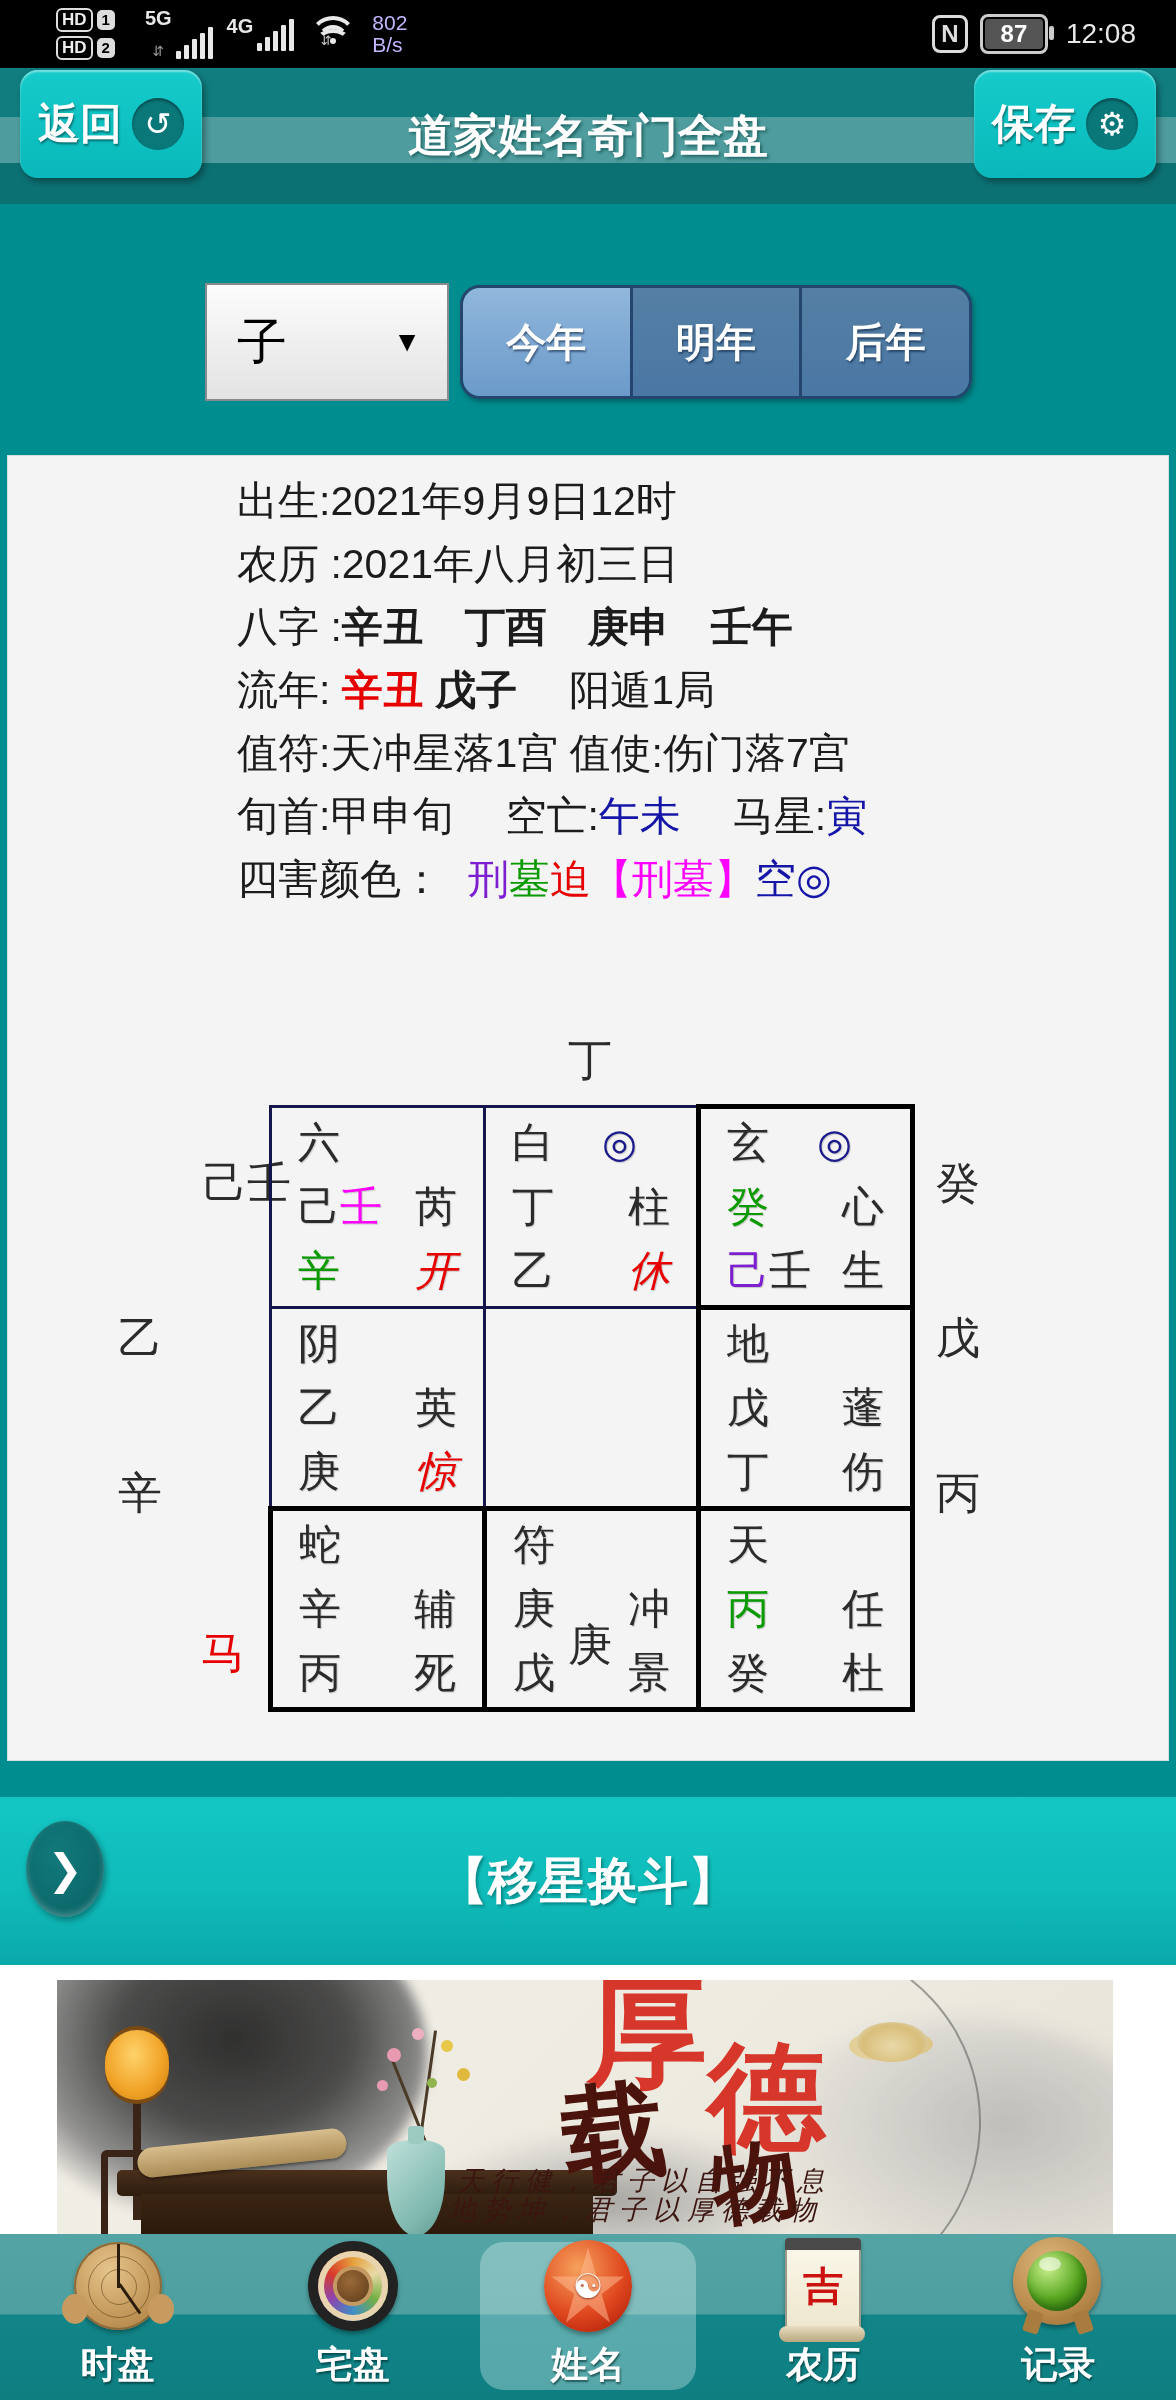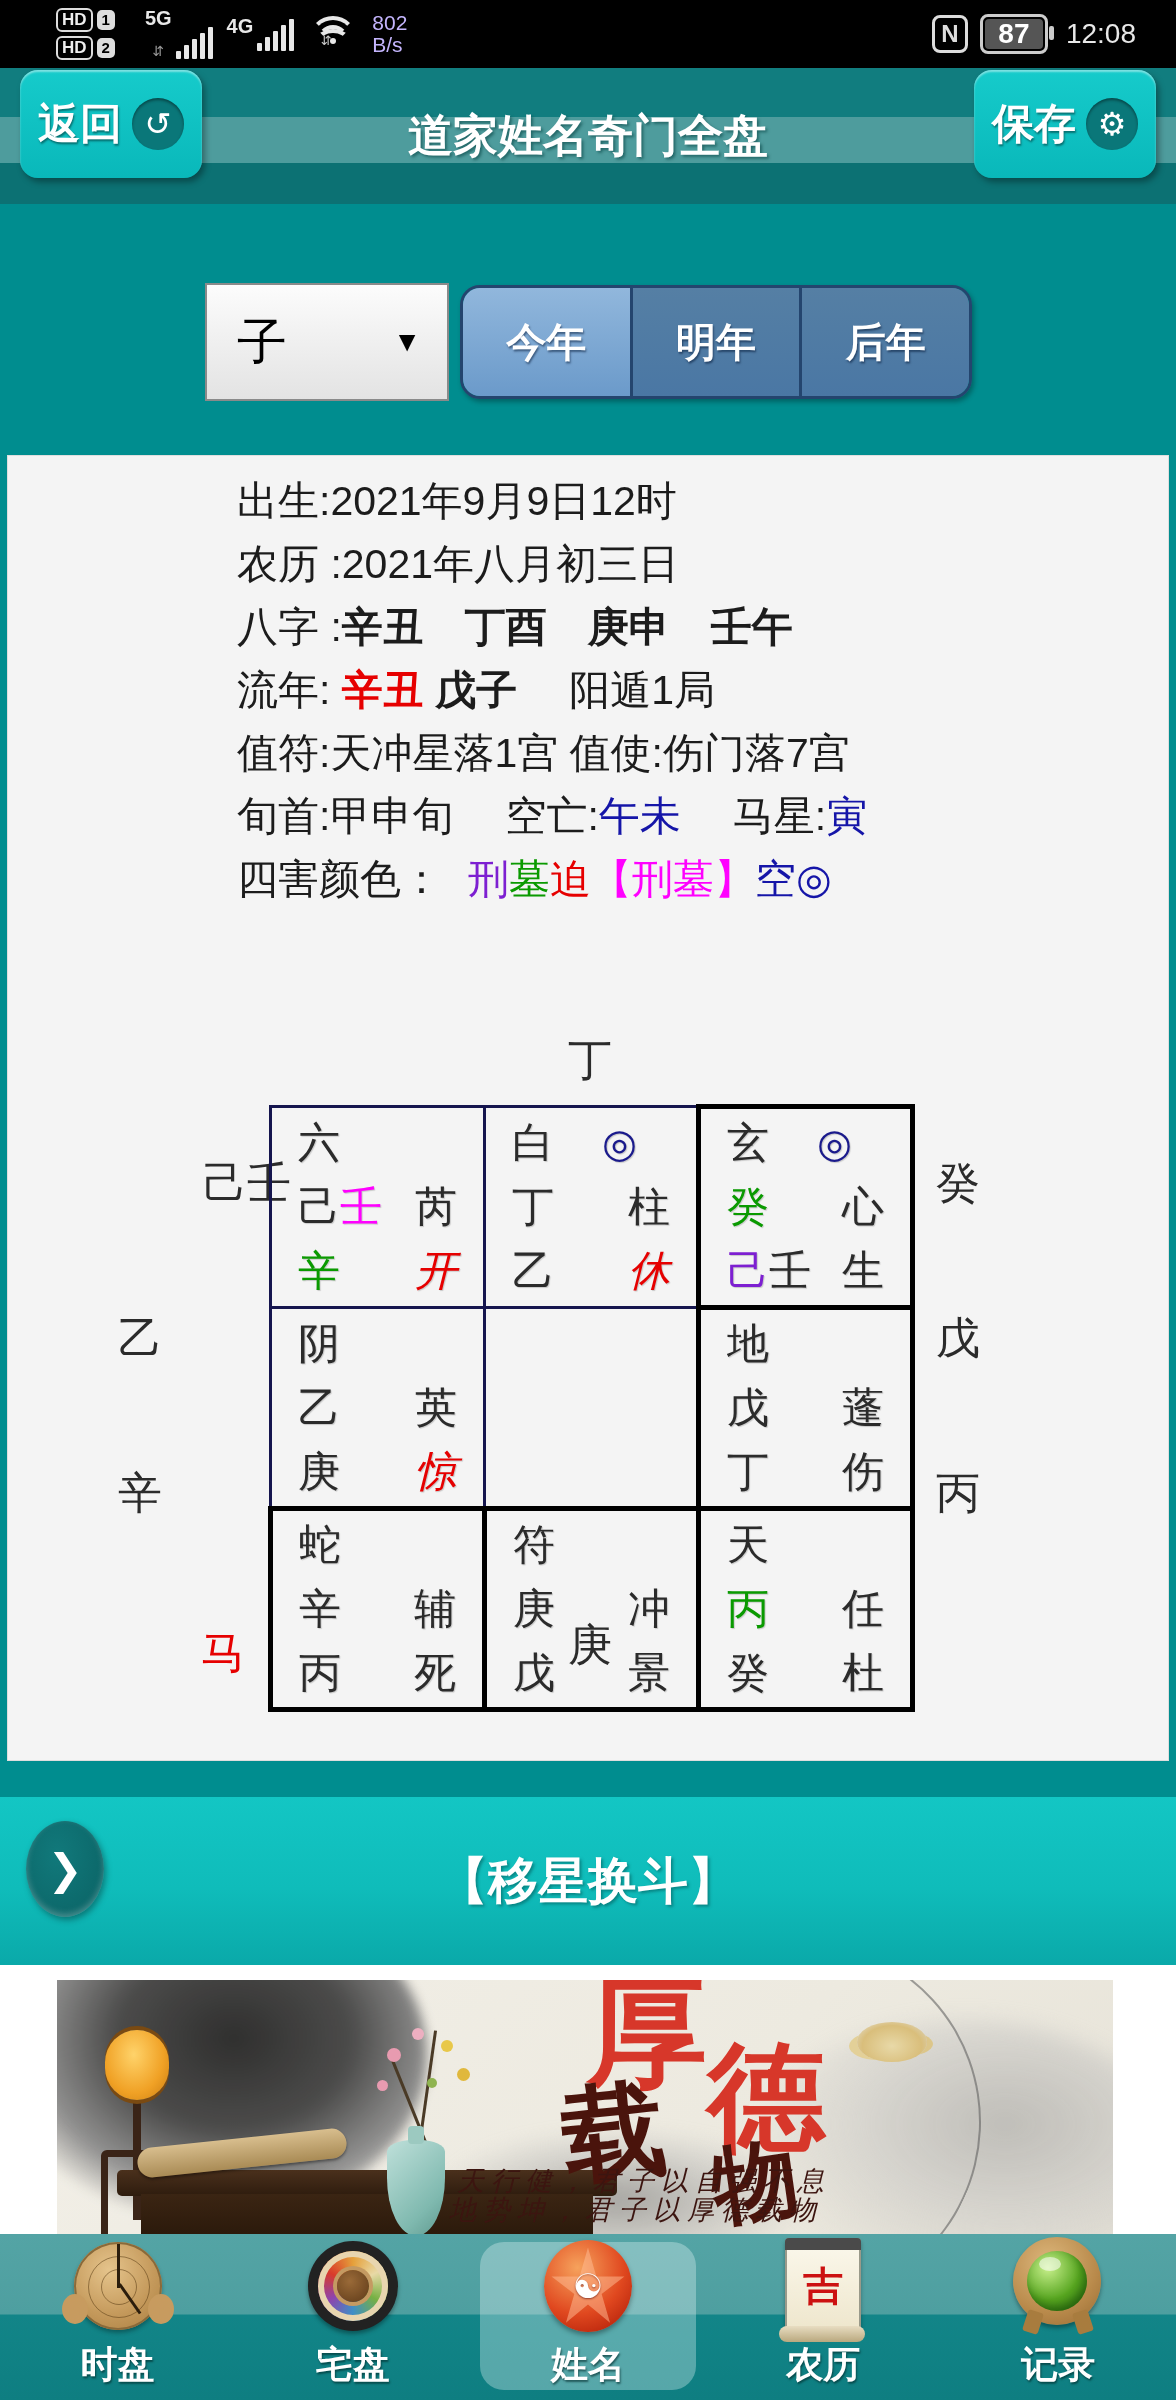--- a/index.html
+++ b/index.html
@@ -28,21 +28,21 @@
   .wifi .a2{width:24px;height:24px;top:9px;}
   .wifi .dot{width:6px;height:6px;background:#E8E8E8;border:none;border-radius:50%;top:22px;}
   .wifi .wa{position:absolute;right:-10px;bottom:0;font-size:13px;color:#ccc;}
   .speed{display:flex;flex-direction:column;line-height:22px;font-size:21px;color:#c4b5fd;}
   .sb-right{display:flex;align-items:center;gap:12px;margin-right:40px;}
   .nfc{border:3px solid #ddd;border-radius:8px;width:30px;height:32px;display:flex;
     align-items:center;justify-content:center;font-size:24px;font-weight:bold;color:#ddd;}
   .battery{position:relative;border:3px solid #ccc;border-radius:8px;width:62px;height:34px;
     display:flex;align-items:center;justify-content:center;}
   .battery .fill{position:absolute;inset:2px;background:#555;border-radius:4px;}
-  .battery .pct{position:relative;font-size:28px;color:#fff;font-weight:bold;}
+  .battery .pct{position:relative;font-size:24px;color:#fff;font-weight:bold;}
   .battery .nub{position:absolute;right:-9px;top:9px;width:5px;height:14px;background:#ccc;border-radius:2px;}
   .sb-time{font-size:28px;color:#E8E8E8;margin-left:6px;}
 
   
   .header{position:absolute;left:0;top:68px;width:1176px;height:136px;
     background:linear-gradient(180deg,#117D7F 0%,#117D7F 36%,#4E9C9D 36%,#4E9C9D 70%,#0C7173 70%,#0C7173 100%);}
   .hbtn{position:absolute;top:2px;width:182px;height:108px;border-radius:18px;
     background:linear-gradient(180deg,#16CBCB,#09B8BA);box-shadow:3px 4px 6px rgba(0,0,0,0.35),inset 0 2px 2px rgba(255,255,255,0.45);
     display:flex;align-items:center;justify-content:center;gap:10px;cursor:pointer;}
   .hbtn .t{color:#fff;font-size:42px;font-weight:bold;text-shadow:1px 2px 2px rgba(0,60,60,0.6);}

